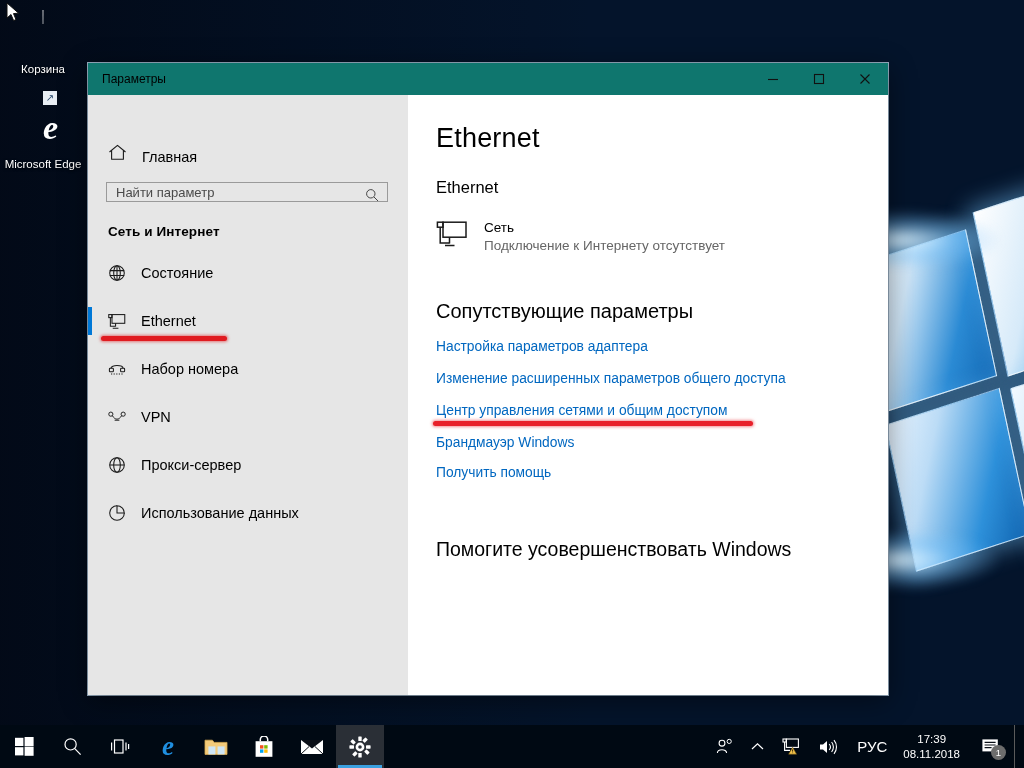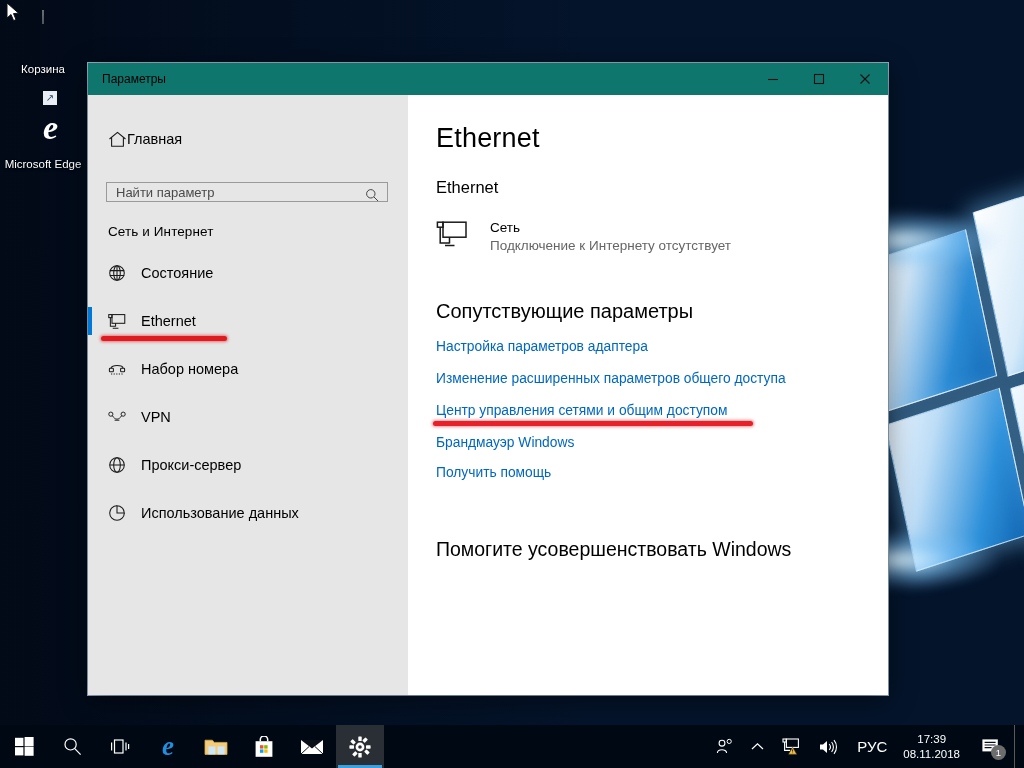--- a/index.html
+++ b/index.html
@@ -115,33 +115,33 @@
   }
   .wbtn svg { display:block; }
   #winbody { flex: 1; display: flex; min-height: 0; }
 
   
   #sidebar {
     width: 320px; background:#e6e6e6; position: relative; padding-top: 36px;
     flex: 0 0 320px;
   }
   .nav-home {
-    display:flex; align-items:flex-start; height: 34px; padding-left: 20px; 
+    display:flex; align-items:flex-end; height: 34px; padding-left: 20px; gap: 15px;
   }
   .nav-home .label { font-size: 14.5px; color:#000; }
   #searchwrap { margin: 17px 20px 0 18px; position: relative; }
   #searchbox {
     width: 100%; height: 20px; border:1px solid #9a9a9a; background:#e6e6e6;
     font-size: 13px; color:#3c3c3c; padding: 0 30px 0 9px; outline:none;
     font-family: "Liberation Sans", sans-serif;
   }
   #searchbox::placeholder { color:#4a4a4a; opacity:1; }
   #search-icon { position:absolute; right:9px; top:6px; color:#444; }
   .cat-title {
-    font-size: 13.5px; font-weight: normal; color:#000;
+    font-size: 13.5px; font-weight: bold; color:#000;
     padding: 22px 0 0 20px; letter-spacing: 0.1px;
   }
   .nav-list { margin-top: 10px; }
   .nav-item {
     height: 48px; display:flex; align-items:center; gap: 15px;
     padding-left: 20px; position: relative;
   }
   .nav-item .ico { width: 18px; height: 18px; display:flex; align-items:center; justify-content:center; color:#1a1a1a; }
   .nav-item .label { font-size: 14.5px; color:#000; }
   .nav-item.selected::before {
@@ -150,21 +150,21 @@
   .nav-item .redmark {
     position:absolute; left: 13px; bottom: 4px; width: 126px; height: 5px;
     background: #e01b20; border-radius: 3px;
     box-shadow: 0 0 3px 1px rgba(224,27,32,0.55);
   }
 
   
   #content { flex: 1; background:#fff; padding: 28px 0 0 28px; overflow:hidden; position:relative; }
   .h1 { font-size: 27px; font-weight: 300; color:#000; letter-spacing: 0.2px; }
   .h2 { font-size: 16.5px; color:#000; margin-top: 24px; font-weight: 400; }
-  .net-row { display:flex; gap: 20px; align-items:flex-start; margin-top: 22px; }
+  .net-row { display:flex; gap: 14px; align-items:flex-start; margin-top: 22px; }
   .net-row .nico { width: 34px; height: 28px; flex: 0 0 34px; color:#1a1a1a; margin-top:2px; }
   .net-row .nname { font-size: 13.5px; color:#000; line-height: 17px; }
   .net-row .nstat { font-size: 13.5px; color:#666; line-height: 20px; }
   .sec-title { font-size: 20px; color:#000; margin-top: 44px; font-weight: 400; }
   .link {
     display:block; font-size: 13.8px; color:#0067c0; margin-top: 17px;
     text-decoration: none; width: max-content; position: relative;
   }
   .link.first { margin-top: 16px; }
   .link .redmark {

